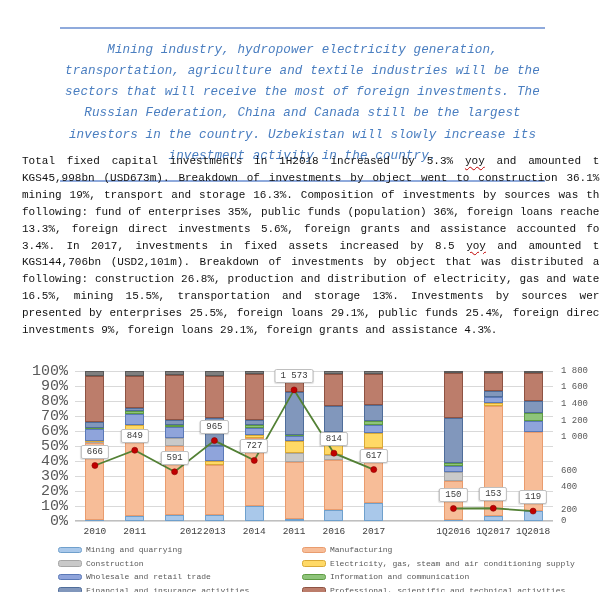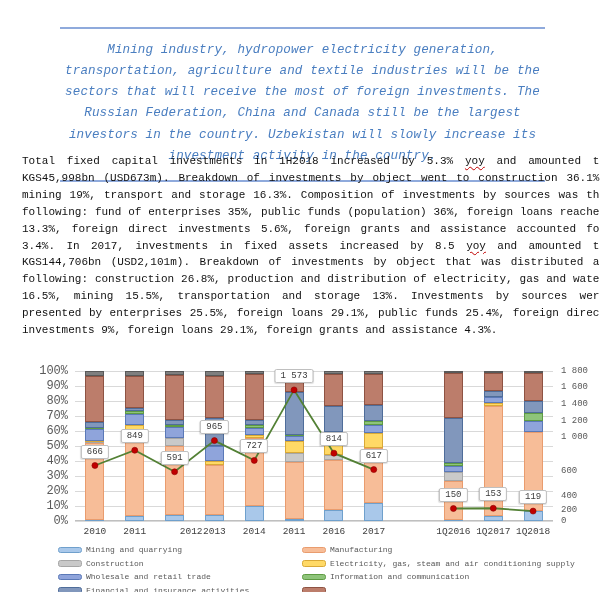--- a/index.html
+++ b/index.html
@@ -17,21 +17,21 @@
   .sp{text-decoration:underline;text-decoration-style:wavy;text-decoration-color:#c00000;
       text-decoration-thickness:1px;text-underline-offset:2px;}
   
   .caption{position:absolute;left:8px;top:326px;margin:0;font-style:italic;
            font-size:9.9px;color:#4472c4;}
   
   .chart{position:absolute;left:0;top:358px;width:600px;height:242px;}
   .plot{position:absolute;left:75px;top:13px;width:478px;height:150px;}
   .gridline{position:absolute;left:0;width:100%;height:1px;background:#d9d9d9;}
   .axis-bottom{position:absolute;left:0;bottom:0;width:100%;height:1px;background:#bfbfbf;}
-  .ytick-left{position:absolute;right:535px;width:60px;text-align:right;font-size:12px;
+  .ytick-left{position:absolute;right:535px;width:60px;text-align:right;font-size:15px;
               color:#595959;line-height:9px;}
   .ytick-right{position:absolute;left:561px;width:40px;text-align:left;font-size:9px;
                color:#595959;line-height:9px;}
   .xtick{position:absolute;text-align:center;font-size:9.5px;color:#404040;width:56px;}
   .seg{position:absolute;box-sizing:border-box;border:1px solid transparent;}
   .vlabel{position:absolute;transform:translateX(-50%);background:#fff;
           border:1px solid #bfbfbf;border-radius:2px;padding:1px 5px;font-size:9px;
           color:#3b3b3b;white-space:nowrap;box-shadow:0 1px 1px rgba(0,0,0,.12);}
   .legend{position:absolute;left:58px;top:188px;width:530px;display:grid;
           grid-template-columns:244px auto;row-gap:6px;}
@@ -198,21 +198,21 @@
         <div class="ytick-left" style="top: 158.5px; right: 532px; left: auto;">0%</div>
       </div>
     <div id="yr">
         <div class="ytick-right" style="top: 8.5px;">1 800</div>
         <div class="ytick-right" style="top: 25.1667px;">1 600</div>
         <div class="ytick-right" style="top: 41.8333px;">1 400</div>
         <div class="ytick-right" style="top: 58.5px;">1 200</div>
         <div class="ytick-right" style="top: 75.1667px;">1 000</div>
         <div class="ytick-right" style="top: 83px; margin-left: 40px;">800</div>
         <div class="ytick-right" style="top: 108.5px;">600</div>
-        <div class="ytick-right" style="top: 125.167px; margin-top: 9px;">400</div>
+        <div class="ytick-right" style="top: 125.167px;">400</div>
         <div class="ytick-right" style="top: 148px;">200</div>
         <div class="ytick-right" style="top: 158.5px;">0</div>
       </div>
     <div id="xl">
         <div class="xtick" style="left: 66.9167px; top: 168px;">2010</div>
         <div class="xtick" style="left: 106.75px; top: 168px;">2011</div>
         <div class="xtick" style="left: 146.583px; top: 168px; text-align: right;">2012</div>
         <div class="xtick" style="left: 186.417px; top: 168px;">2013</div>
         <div class="xtick" style="left: 226.25px; top: 168px;">2014</div>
         <div class="xtick" style="left: 266.083px; top: 168px;">2011</div>
@@ -246,17 +246,18 @@
         <div class="legend-item">
           <span class="swatch" style="background: rgb(142, 196, 122); border: 1px solid rgb(94, 155, 67);"></span>
           <span class="legend-label">Information and communication</span>
         </div>
         <div class="legend-item">
           <span class="swatch" style="background: rgb(129, 151, 188); border: 1px solid rgb(79, 109, 154);"></span>
           <span class="legend-label">Financial and insurance activities</span>
         </div>
         <div class="legend-item">
           <span class="swatch" style="background: rgb(188, 125, 107); border: 1px solid rgb(142, 83, 67);"></span>
+          <span class="legend-label">Professional, scientific and technical activities</span>
         </div>
       </div>
   </div>
 
 </div>
 
 </body></html>

